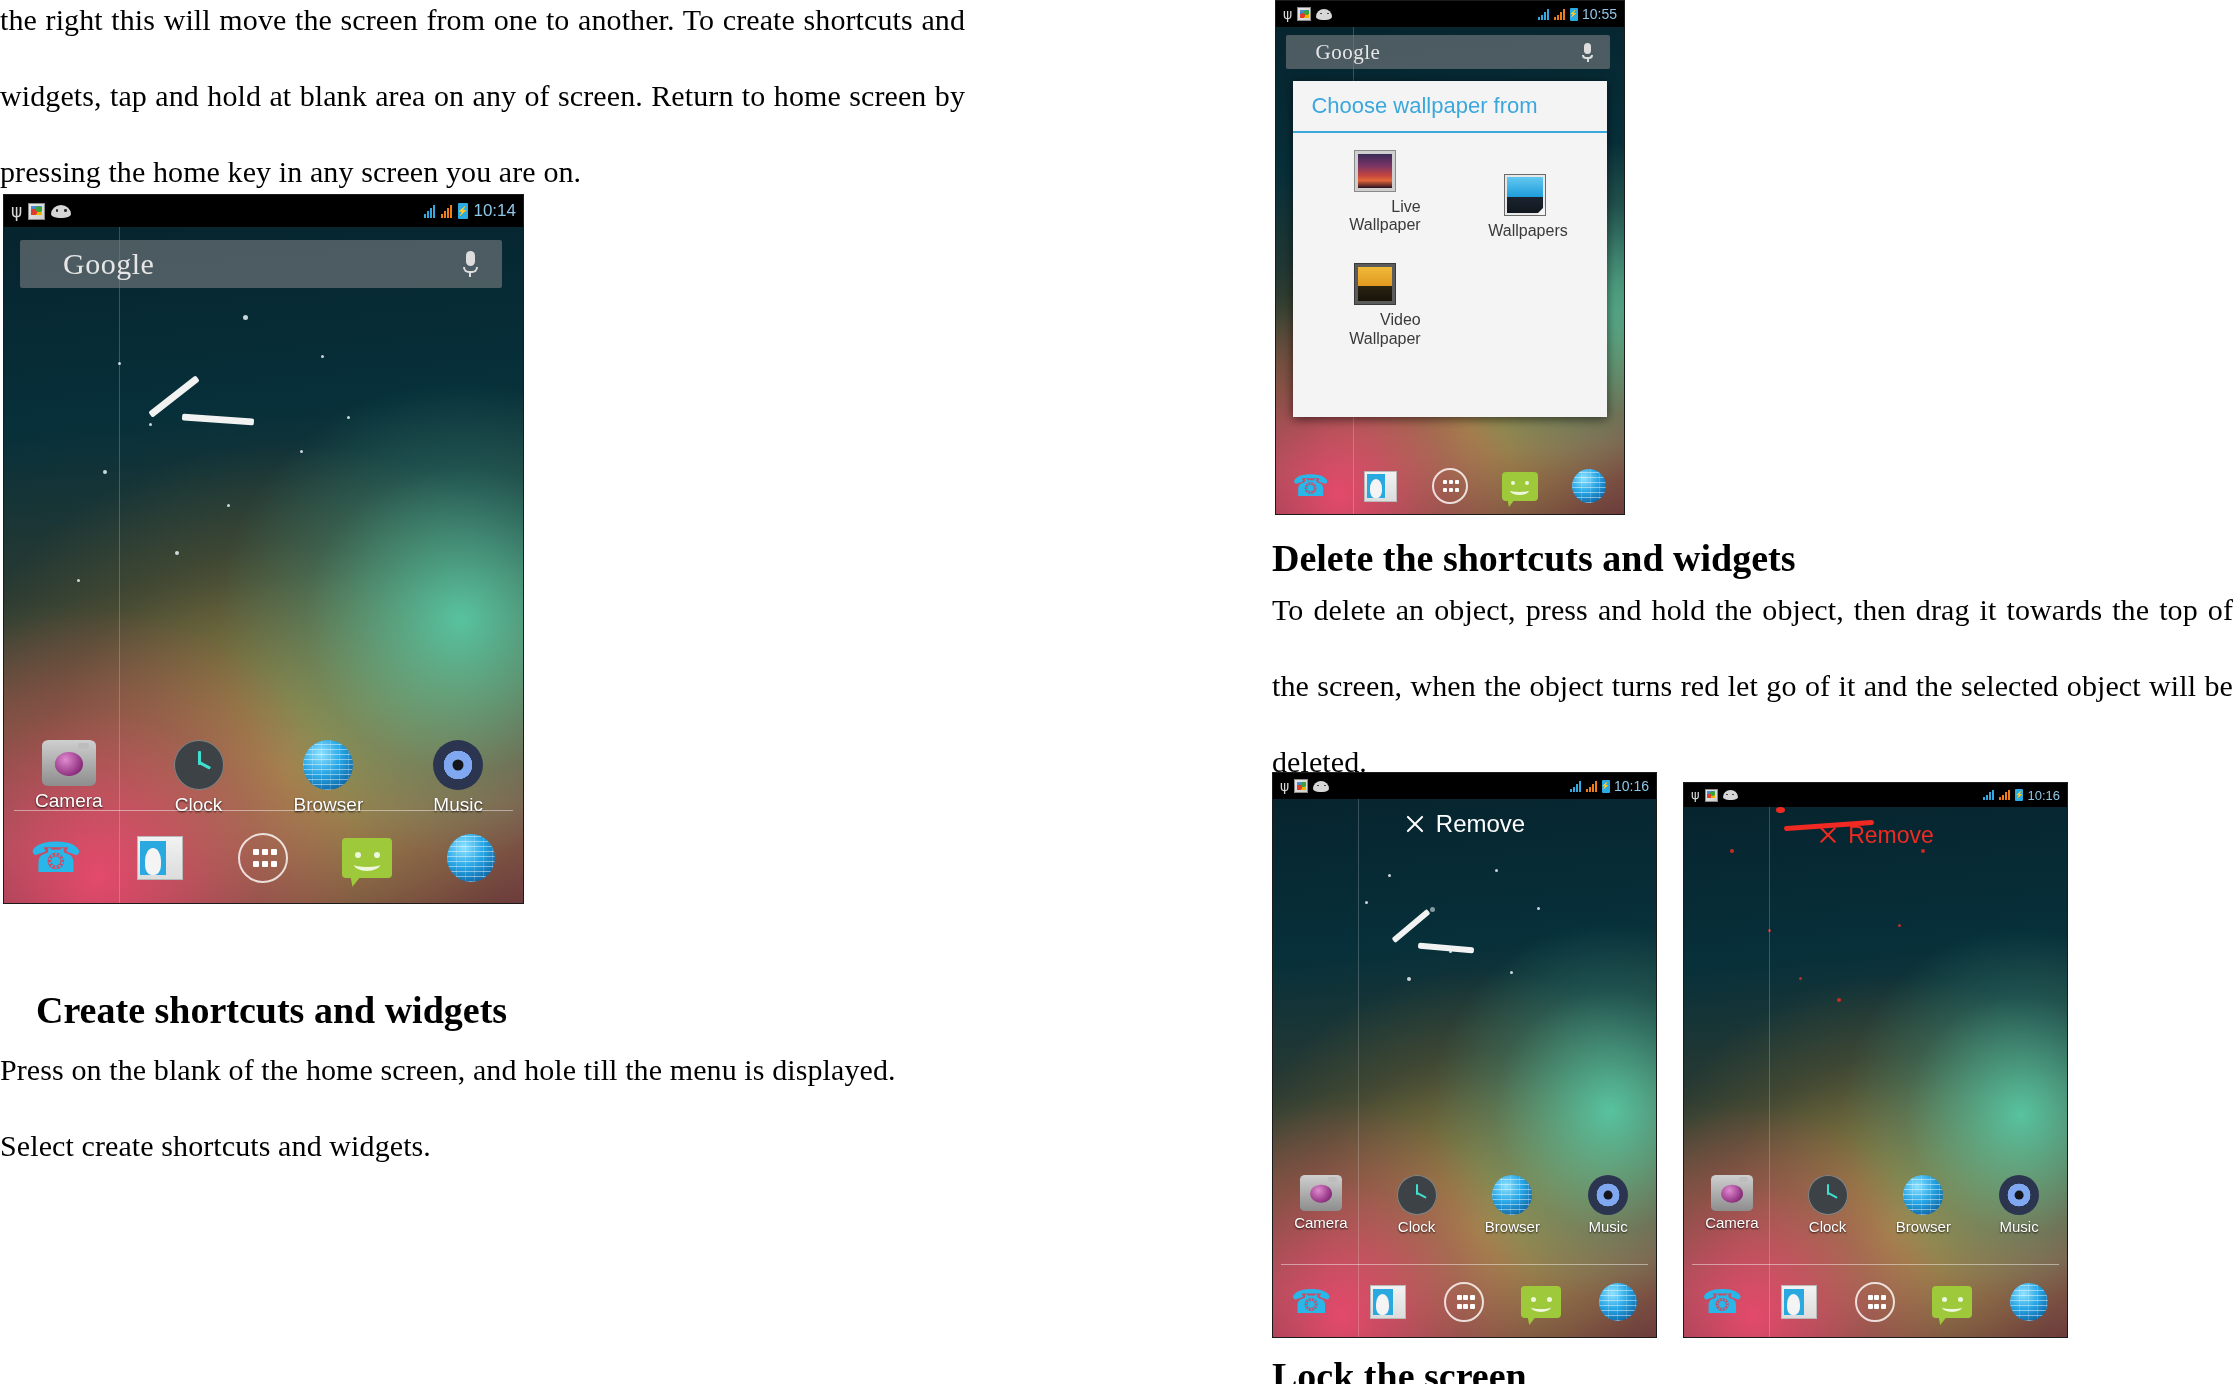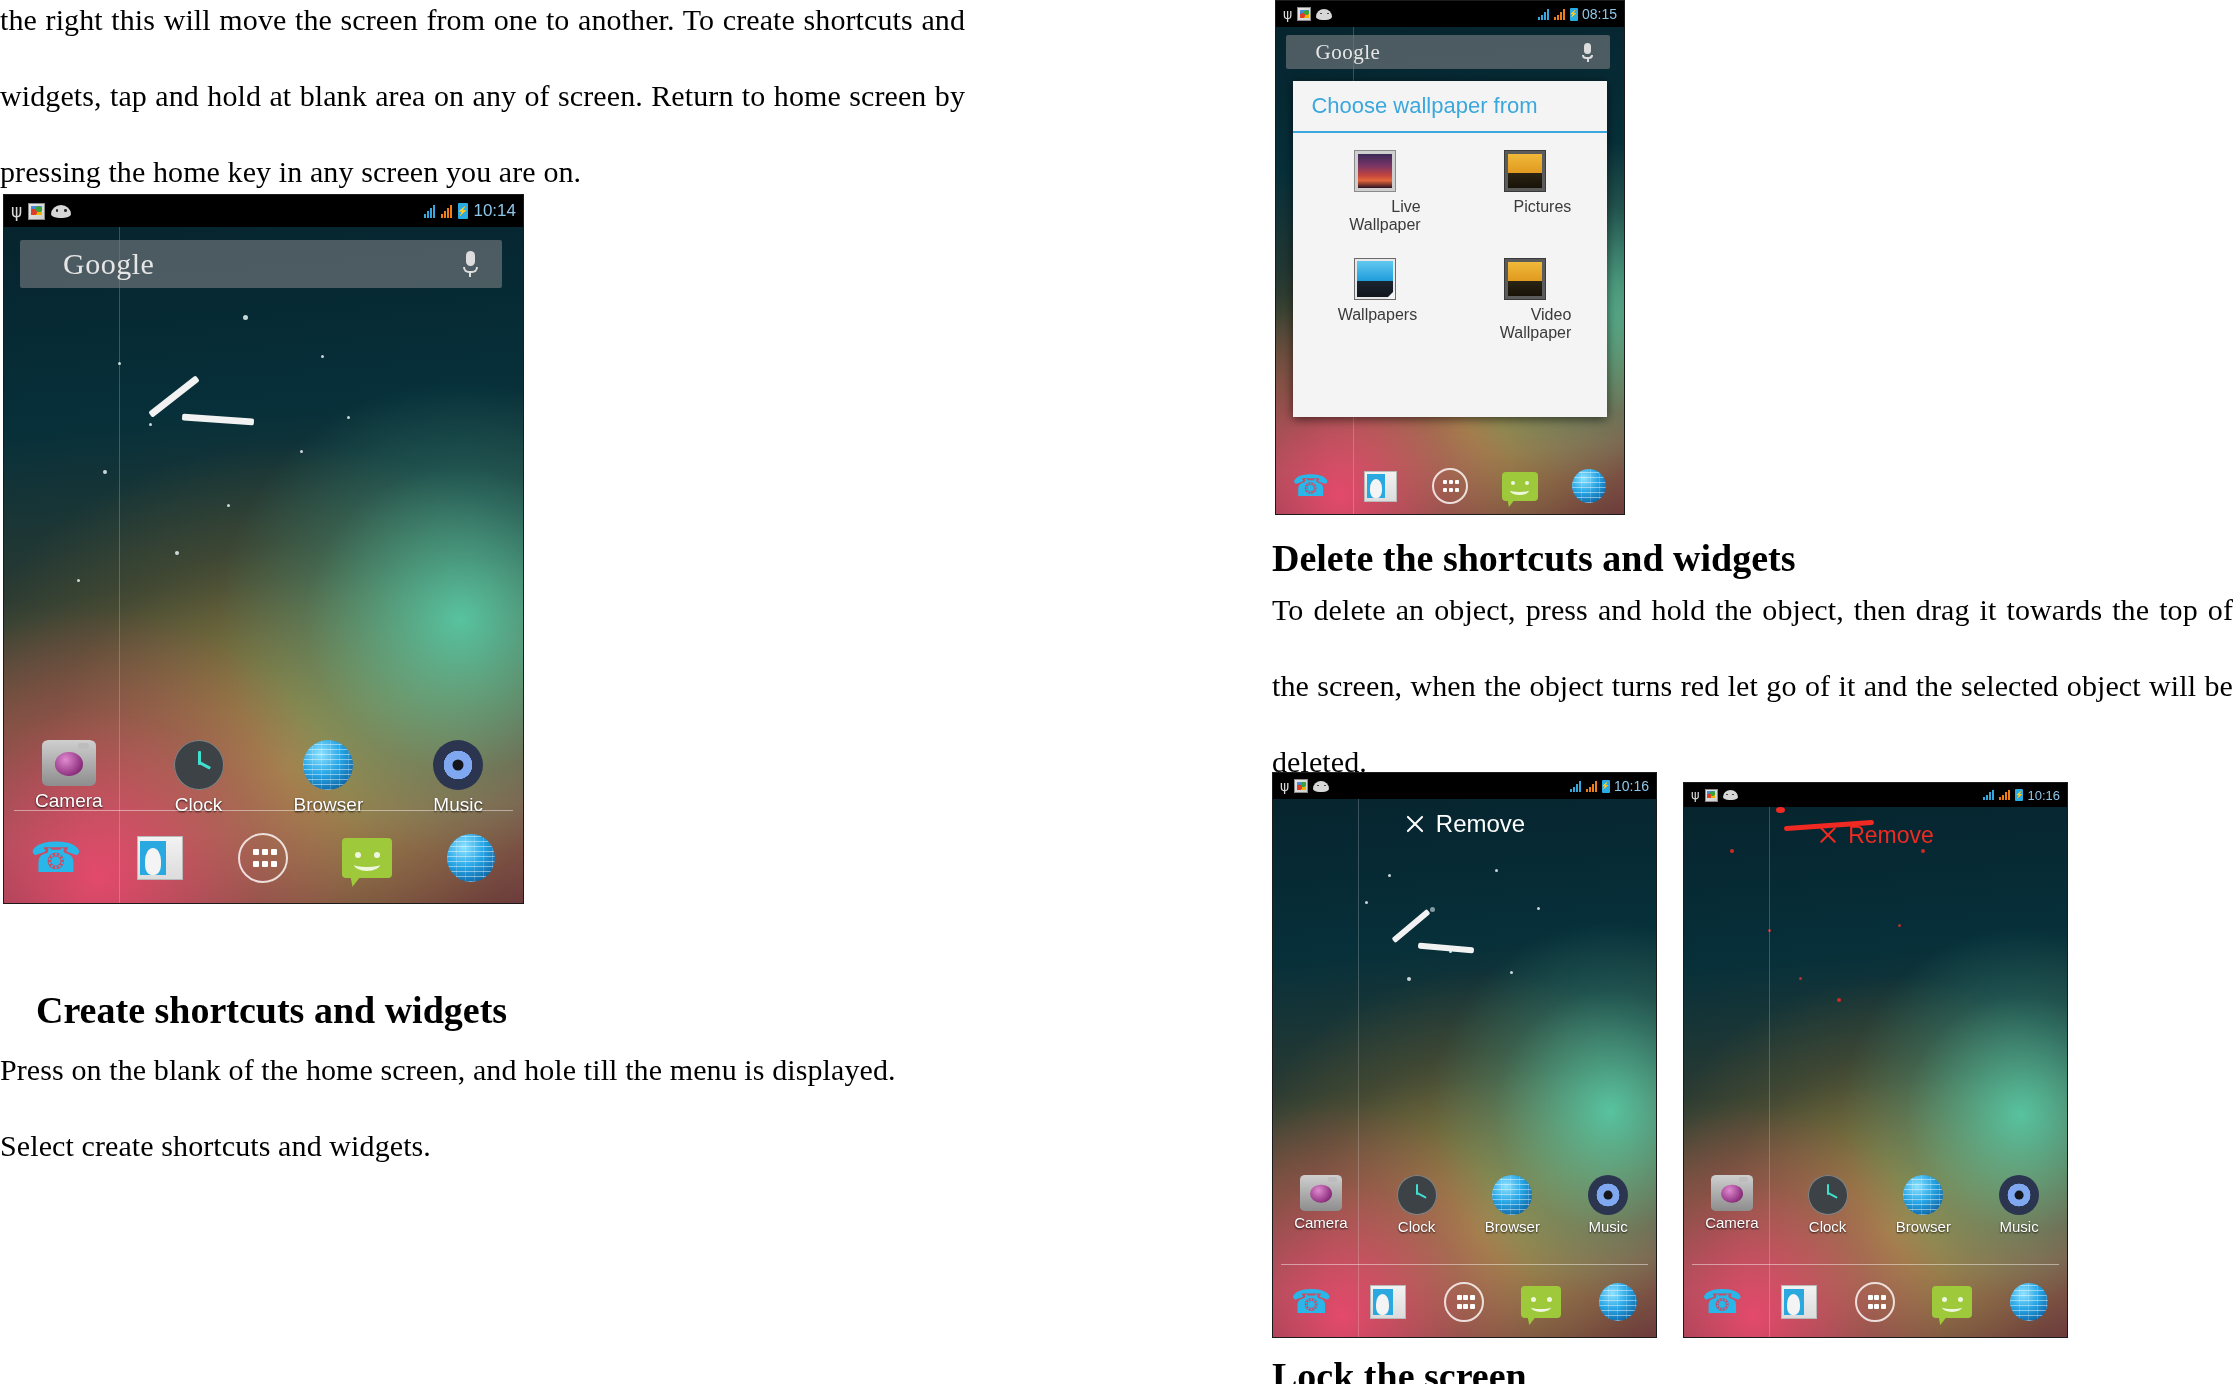--- a/index.html
+++ b/index.html
@@ -416,21 +416,21 @@
               <i style="height:8px"></i>
               <i style="height:11px"></i>
           </span>
           <span class="bars orange">
             <i style="height:3px"></i>
               <i style="height:5px"></i>
               <i style="height:8px"></i>
               <i style="height:11px"></i>
           </span>
           <span class="batt" style="width:8px;height:13px;font-size:7px;"></span>
-          <span class="sb-time" style="font-size:14px;">08:15</span>
+          <span class="sb-time" style="font-size:14px;">10:55</span>
         </div>
       </div>
 
       <div class="wall" style="top:26px;"></div>
 
       <div class="gbar" style="left:3%; top:34px; width:93%; height:34px;">
         <span class="glogo" style="font-size:21px;">Google</span>
         <span class="gmic">
           <span class="mic-shape" style="width:12px;height:19px;display:block;">
             <span class="cap" style="display:block;width:7px;height:11px;"></span>
@@ -441,24 +441,20 @@
       </div>
 
       <div class="dialog" style="left:5%; top:80px; width:90%; height:336px;">
         <div class="dlg-title" style="height:52px; padding-left:18px; font-size:22px;">
           <span>Choose wallpaper from</span>
         </div>
         <div class="dlg-grid" style="padding:18px 6px 0;">
           <div class="dlg-item">
             <div class="dicon ic-live" style="width:40px;height:40px;"></div>
             <div class="dlabel" style="font-size:16px;margin-top:7px;max-width:92px;margin-left:auto;margin-right:auto;">Live Wallpaper</div>
-          </div>
-          <div class="dlg-item">
-            <div class="dicon ic-pictures" style="width:40px;height:40px;"></div>
-            <div class="dlabel" style="font-size:16px;margin-top:7px;max-width:92px;margin-left:auto;margin-right:auto;">Pictures</div>
           </div>
           <div class="dlg-item" style="margin-top:24px;">
             <div class="dicon ic-wallpapers" style="width:40px;height:40px;"></div>
             <div class="dlabel" style="font-size:16px;margin-top:7px;max-width:74px;margin-left:auto;margin-right:auto;">Wallpapers</div>
           </div>
           <div class="dlg-item" style="margin-top:24px;">
             <div class="dicon ic-video" style="width:40px;height:40px;"></div>
             <div class="dlabel" style="font-size:16px;margin-top:7px;max-width:92px;margin-left:auto;margin-right:auto;">Video Wallpaper</div>
           </div>
         </div>

